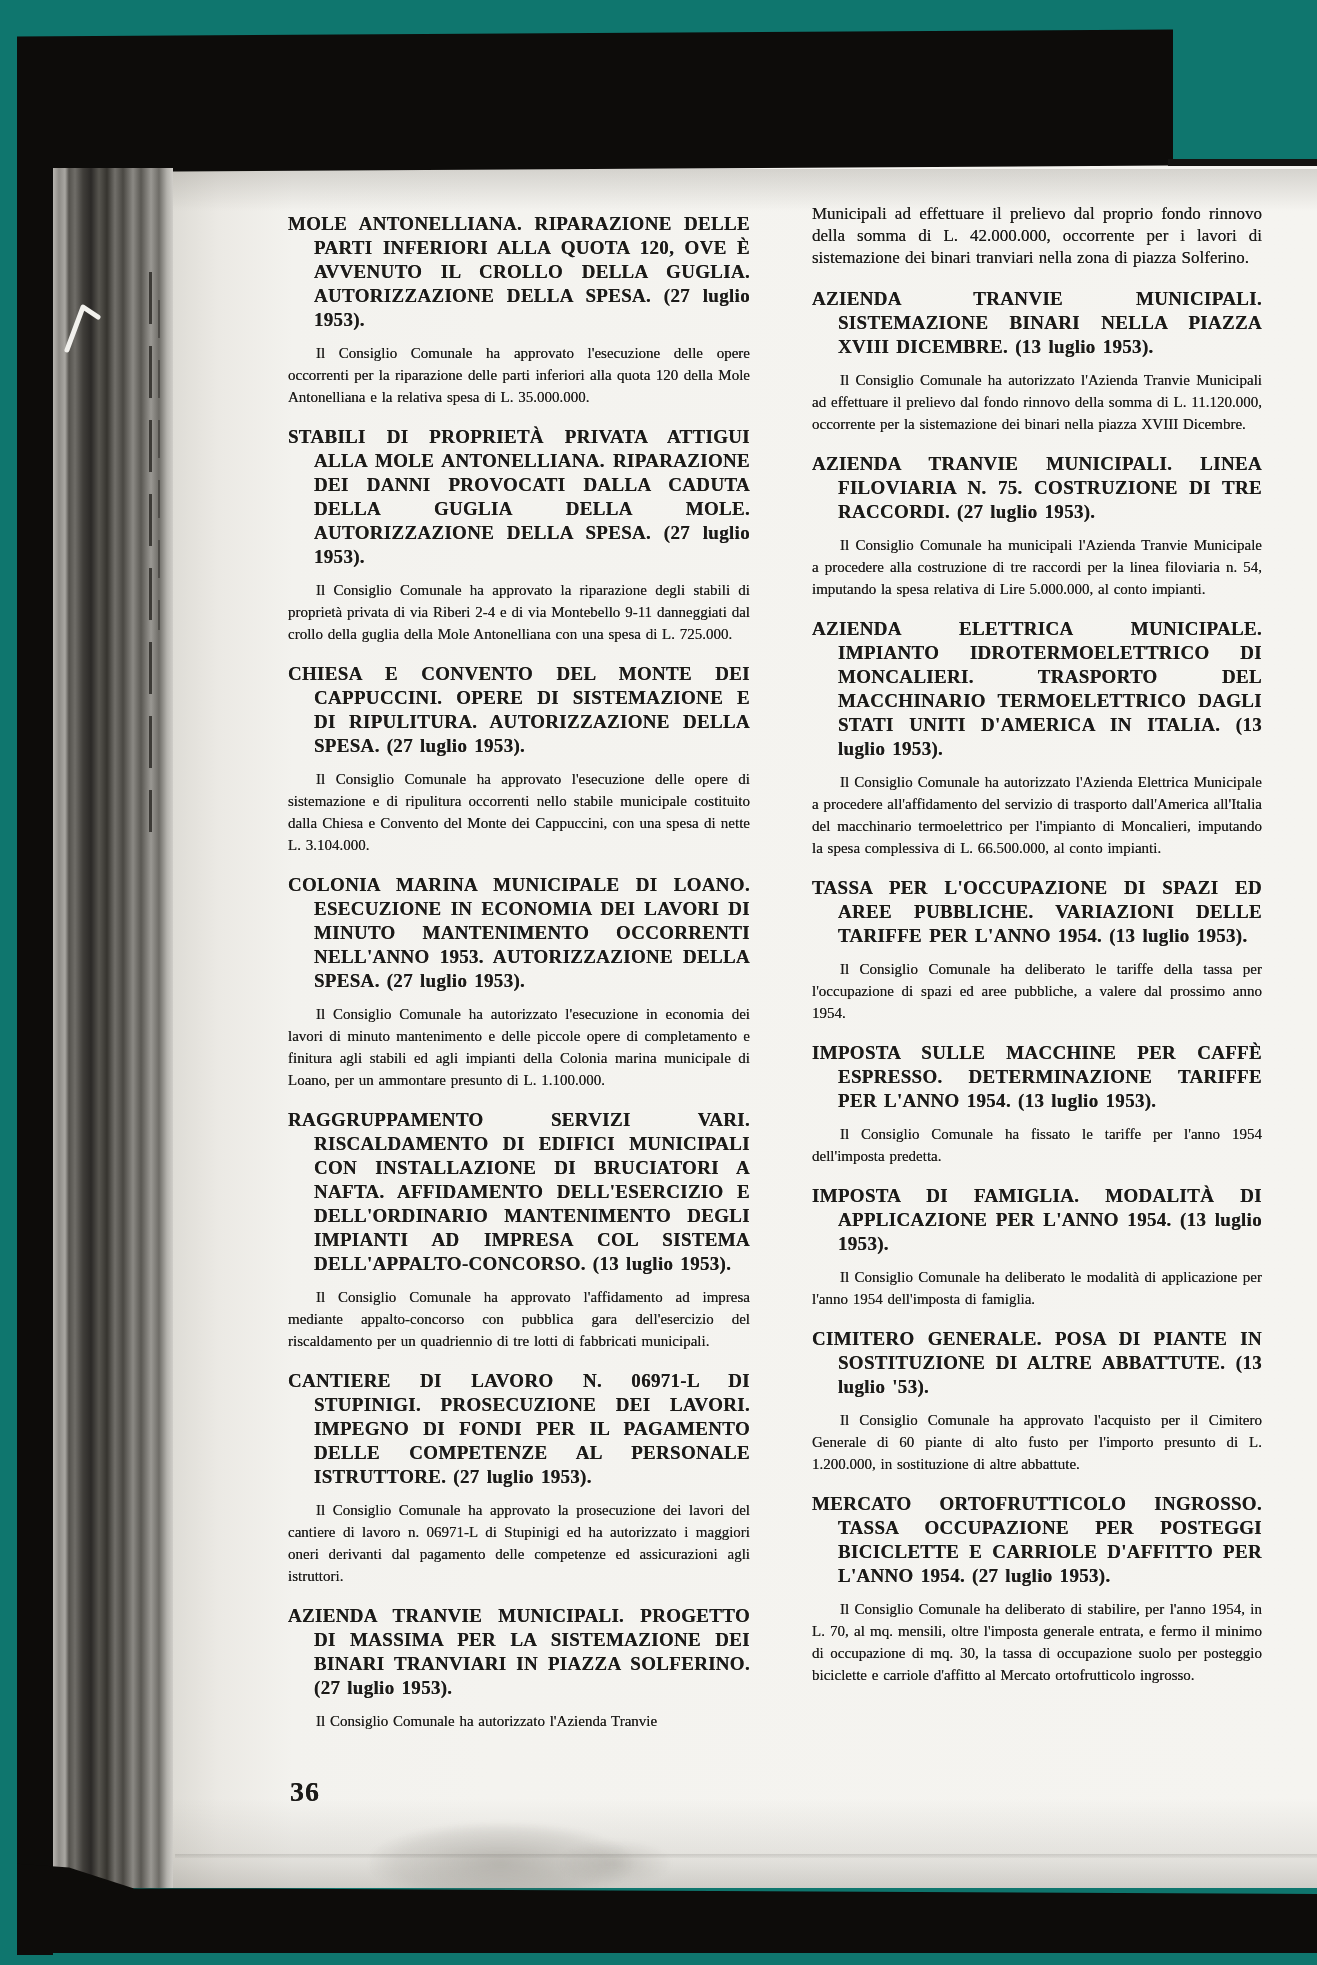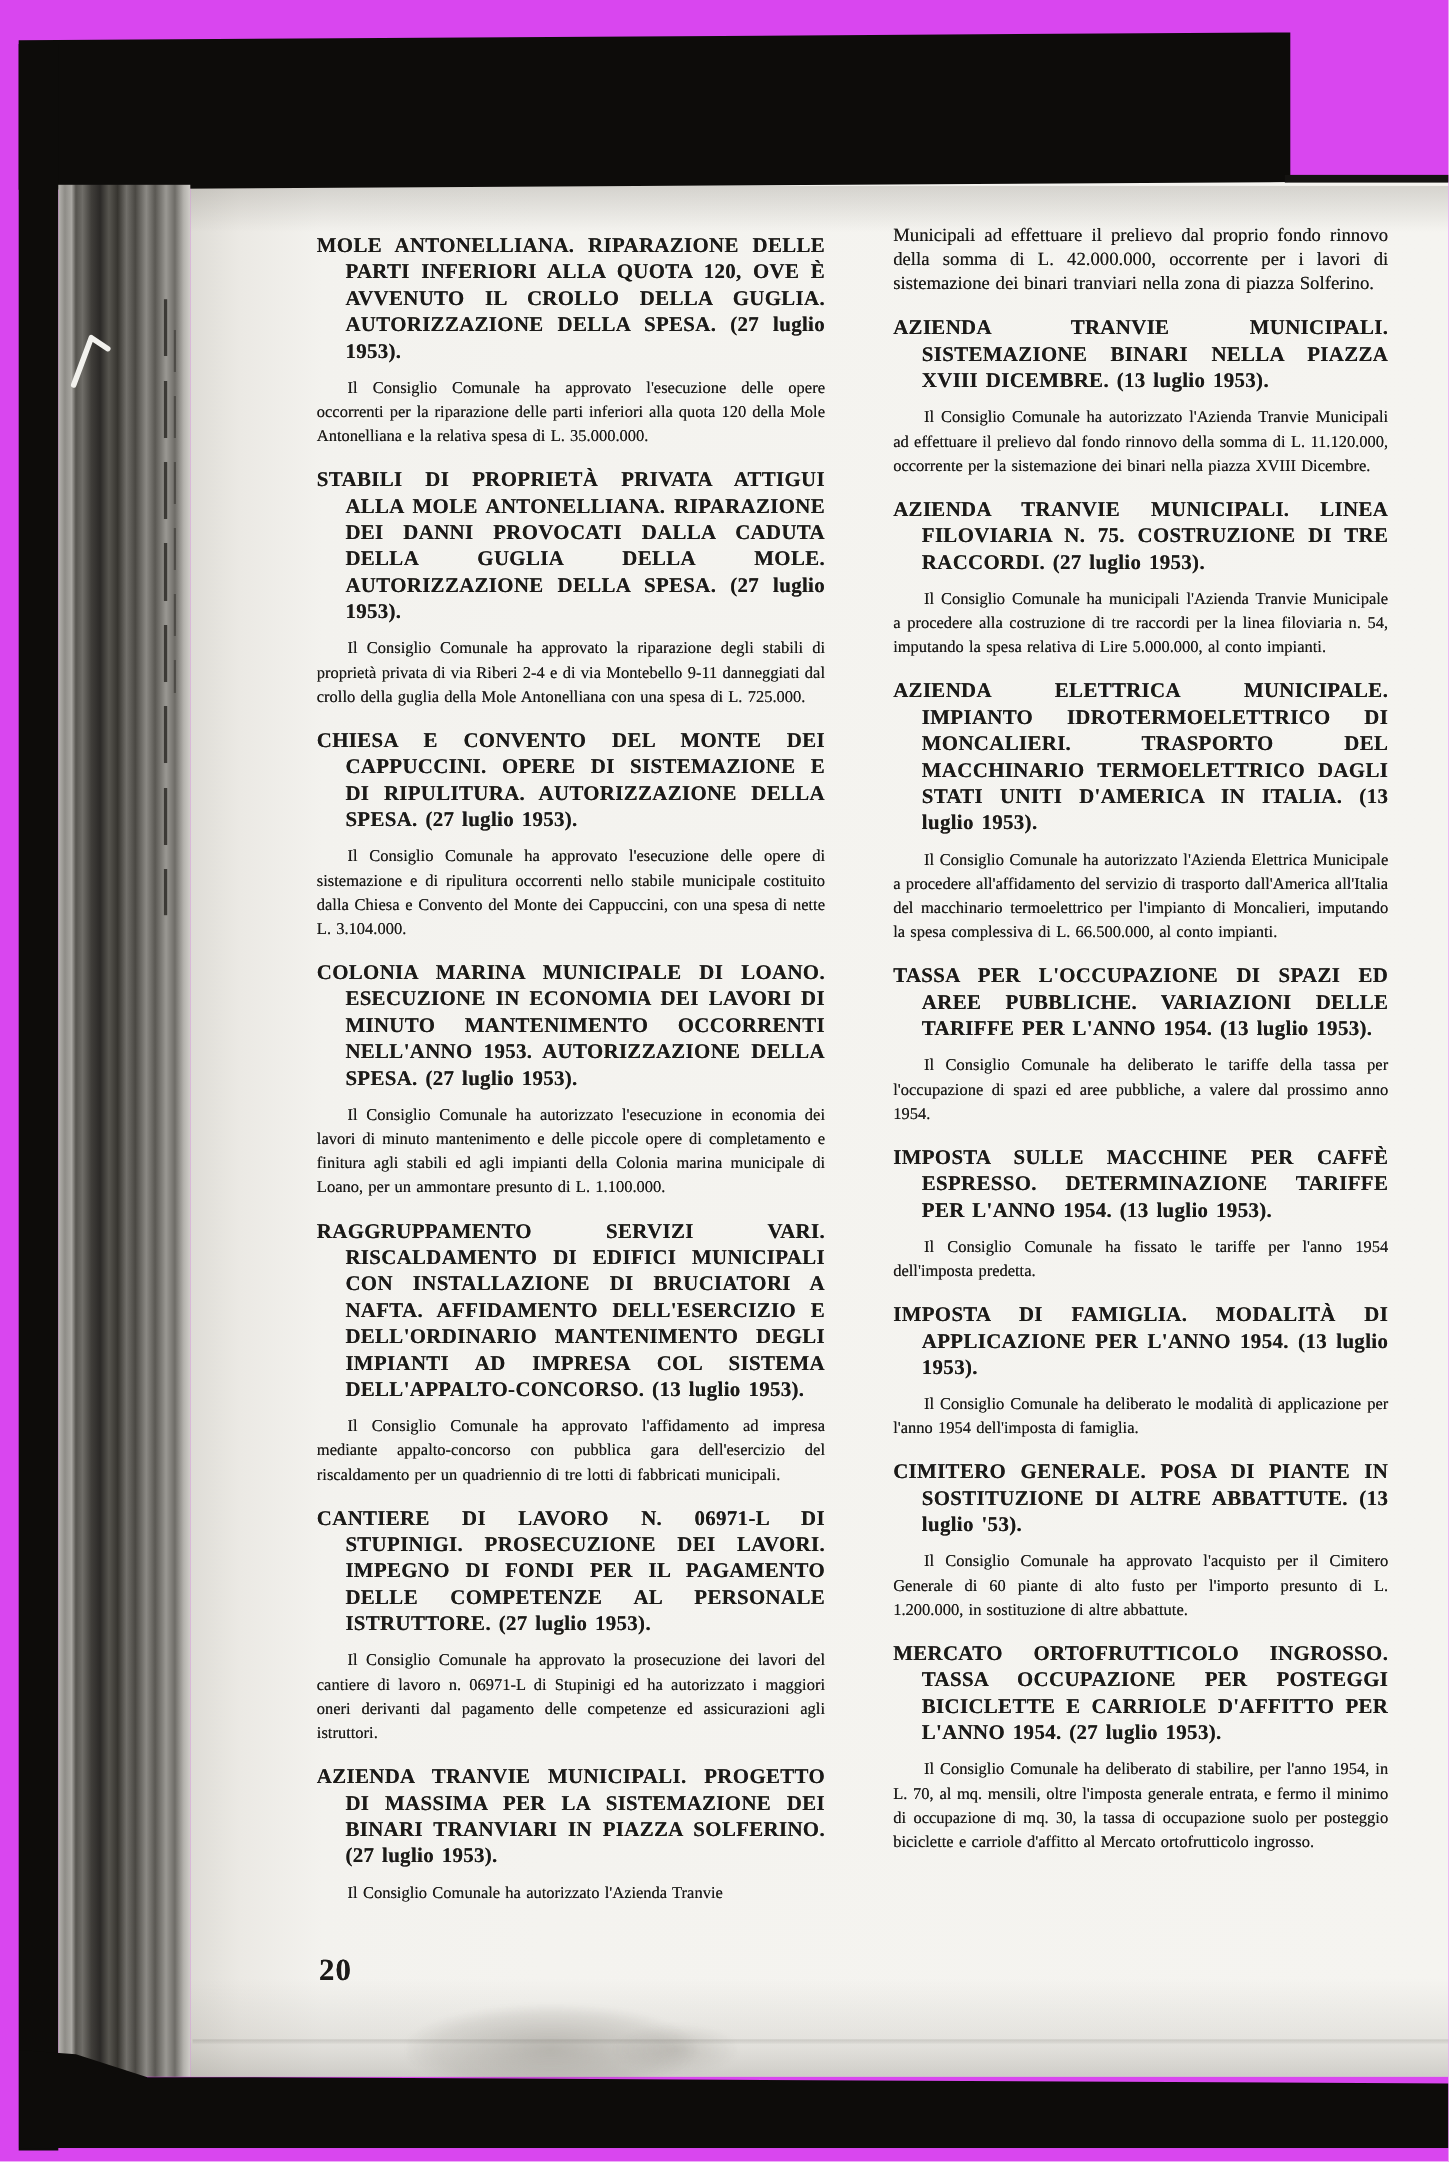--- a/index.html
+++ b/index.html
@@ -1,19 +1,19 @@
 <!DOCTYPE html>
 <html><head>
 <meta charset="utf-8">
 <style>
   html,body{margin:0;padding:0;background:#ffffff;}
   .canvas{
     position:relative;
     width:1317px;height:1965px;
-    background:#d946ef;
+    background:#0f766e;
     overflow:hidden;
     font-family:"Liberation Serif", serif;
     color:#1b1a18;
   }
   
   .page-shade{
     position:absolute;left:173px;top:165px;width:1144px;height:1723px;
     background:linear-gradient(90deg,#dedcd6 0px,#ebe9e4 45px,#f3f2ee 120px,#f4f3ef 320px,#f5f4f0 100%);
   }
   .top-shade{
@@ -187,14 +187,14 @@
       <article class="entry">
         <h3 class="entry-heading"><span class="h-title">CIMITERO GENERALE. POSA DI PIANTE IN SOSTITUZIONE DI ALTRE ABBATTUTE.</span><span class="h-date"> (13 luglio '53).</span></h3>
         <p class="entry-body">Il Consiglio Comunale ha approvato l'acquisto per il Cimitero Generale di 60 piante di alto fusto per l'importo presunto di L. 1.200.000, in sostituzione di altre abbattute.</p>
       </article>
       <article class="entry">
         <h3 class="entry-heading"><span class="h-title">MERCATO ORTOFRUTTICOLO INGROSSO. TASSA OCCUPAZIONE PER POSTEGGI BICICLETTE E CARRIOLE D'AFFITTO PER L'ANNO 1954.</span><span class="h-date"> (27 luglio 1953).</span></h3>
         <p class="entry-body">Il Consiglio Comunale ha deliberato di stabilire, per l'anno 1954, in L. 70, al mq. mensili, oltre l'imposta generale entrata, e fermo il minimo di occupazione di mq. 30, la tassa di occupazione suolo per posteggio biciclette e carriole d'affitto al Mercato ortofrutticolo ingrosso.</p>
       </article>
     </div>
 
-  <div class="page-number">20</div>
+  <div class="page-number">36</div>
 </div>
 
 </body></html>

